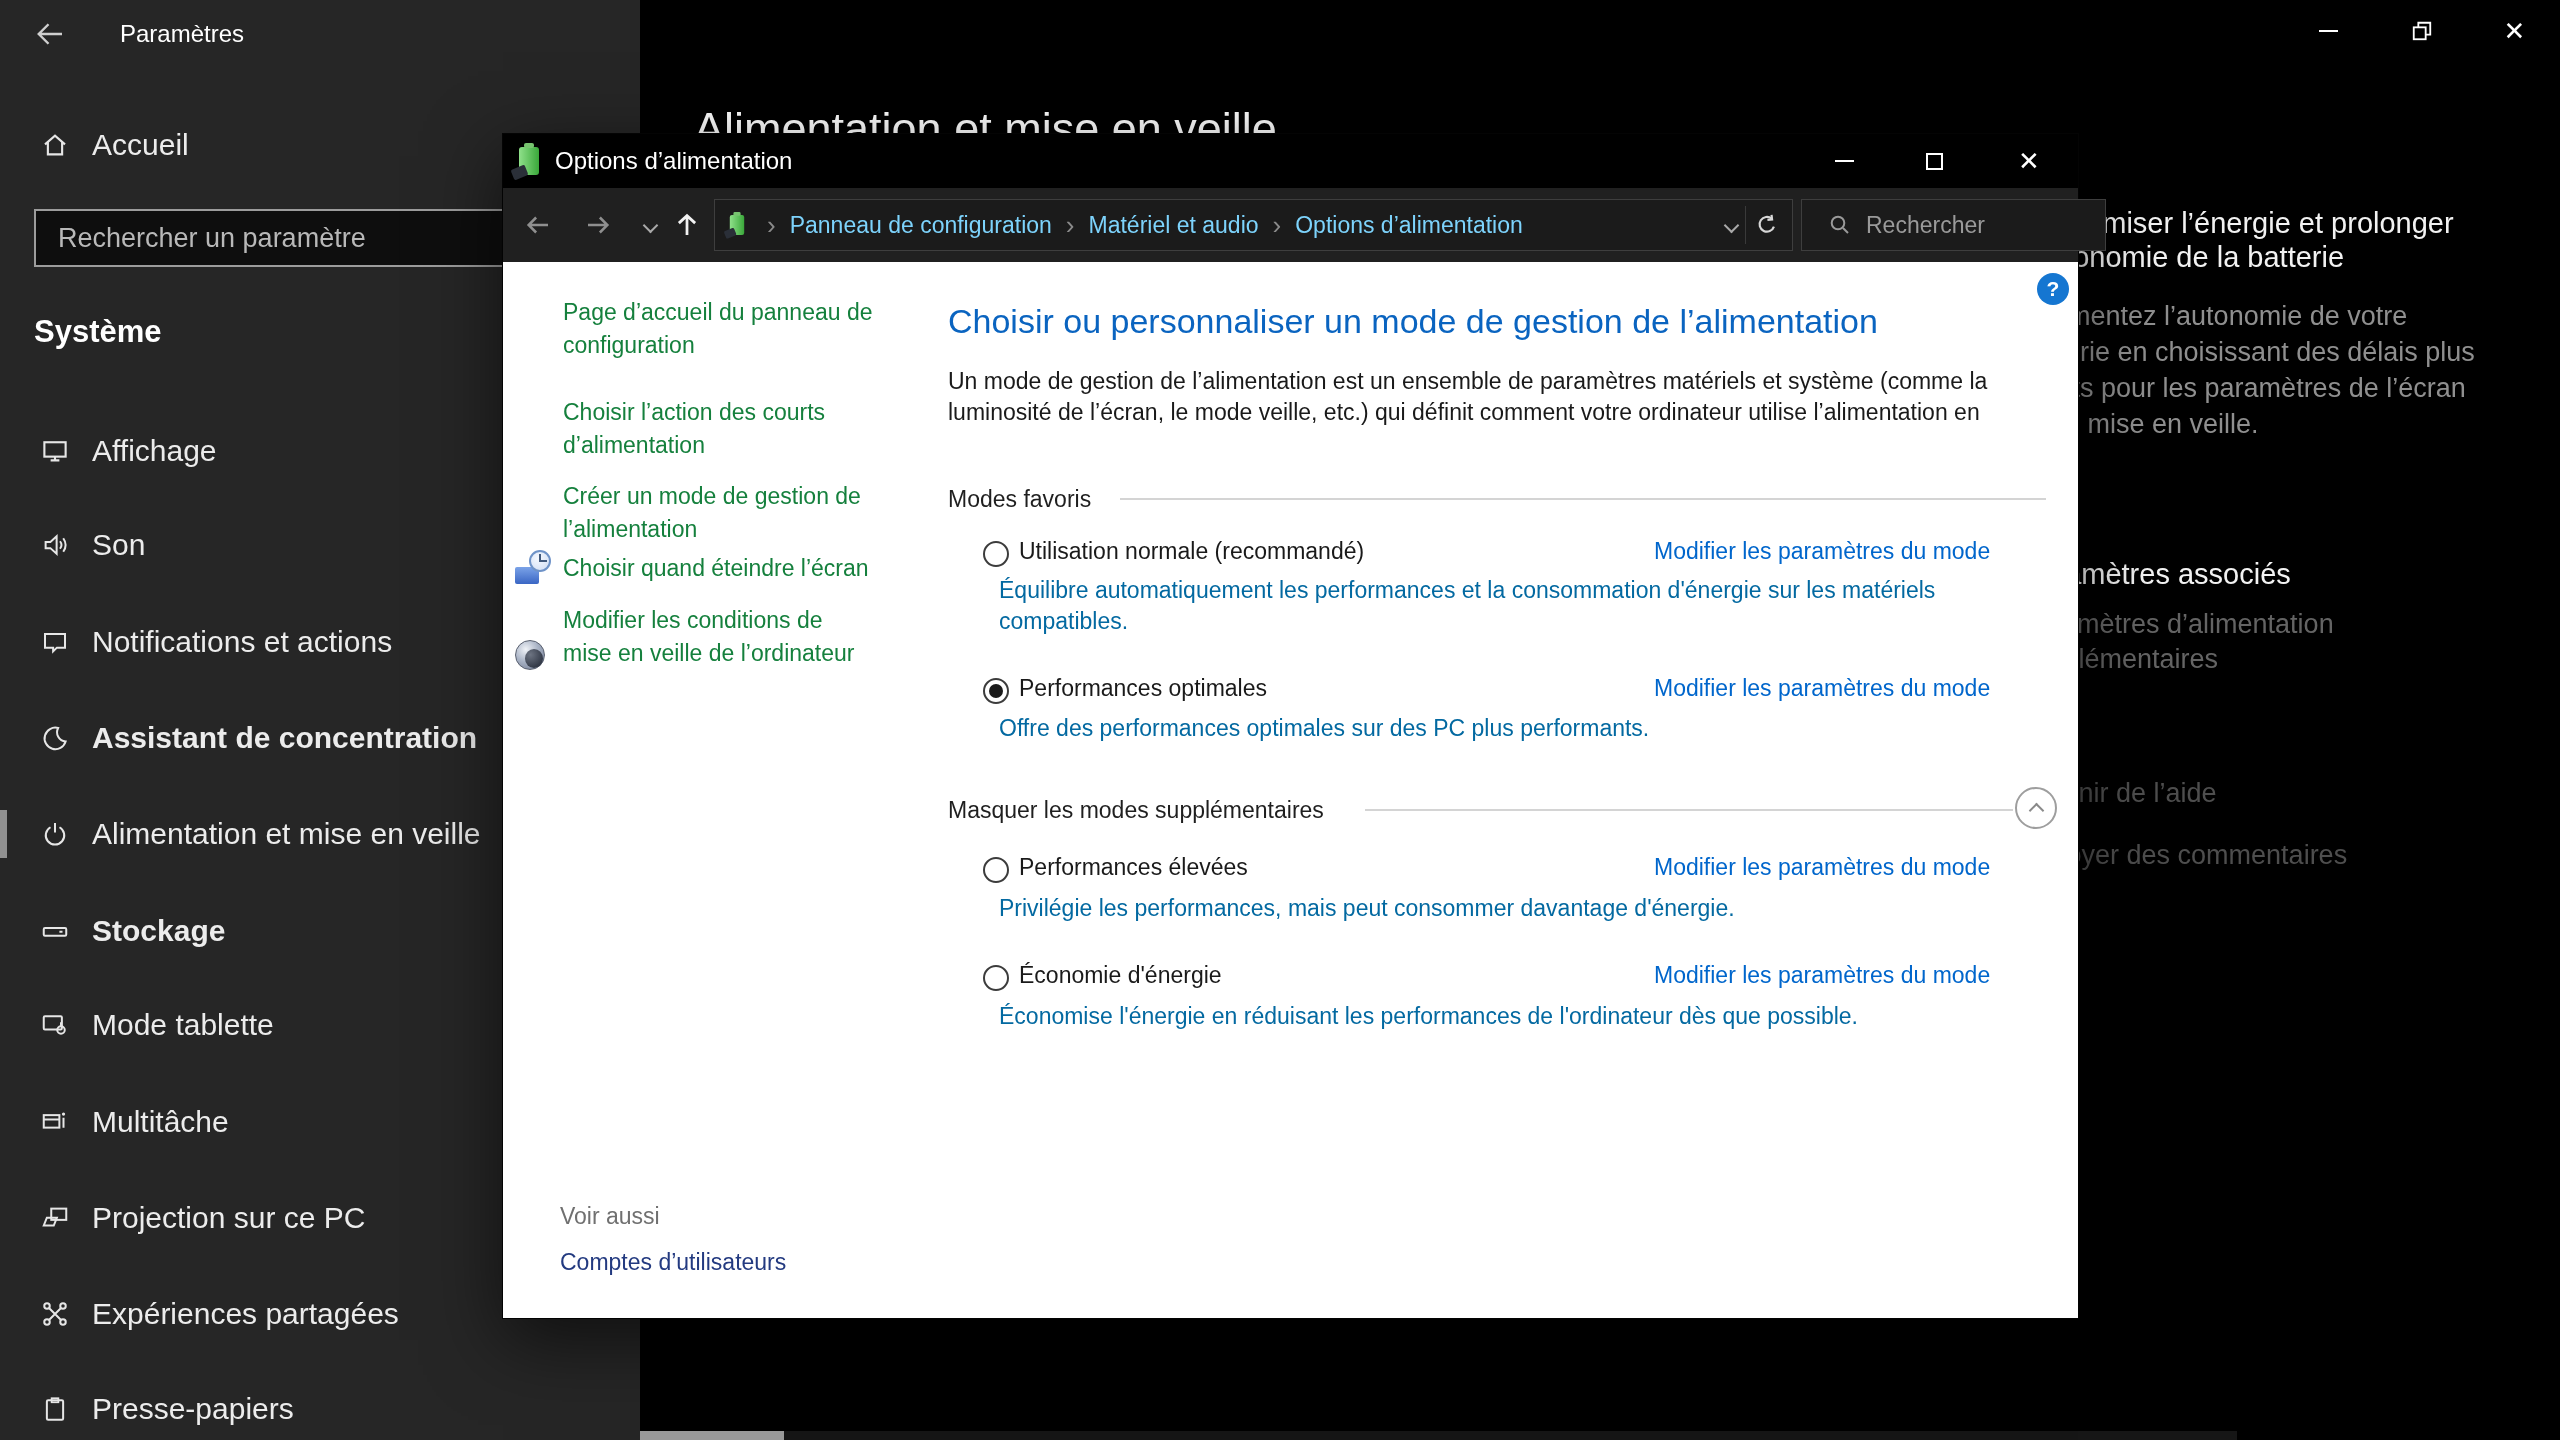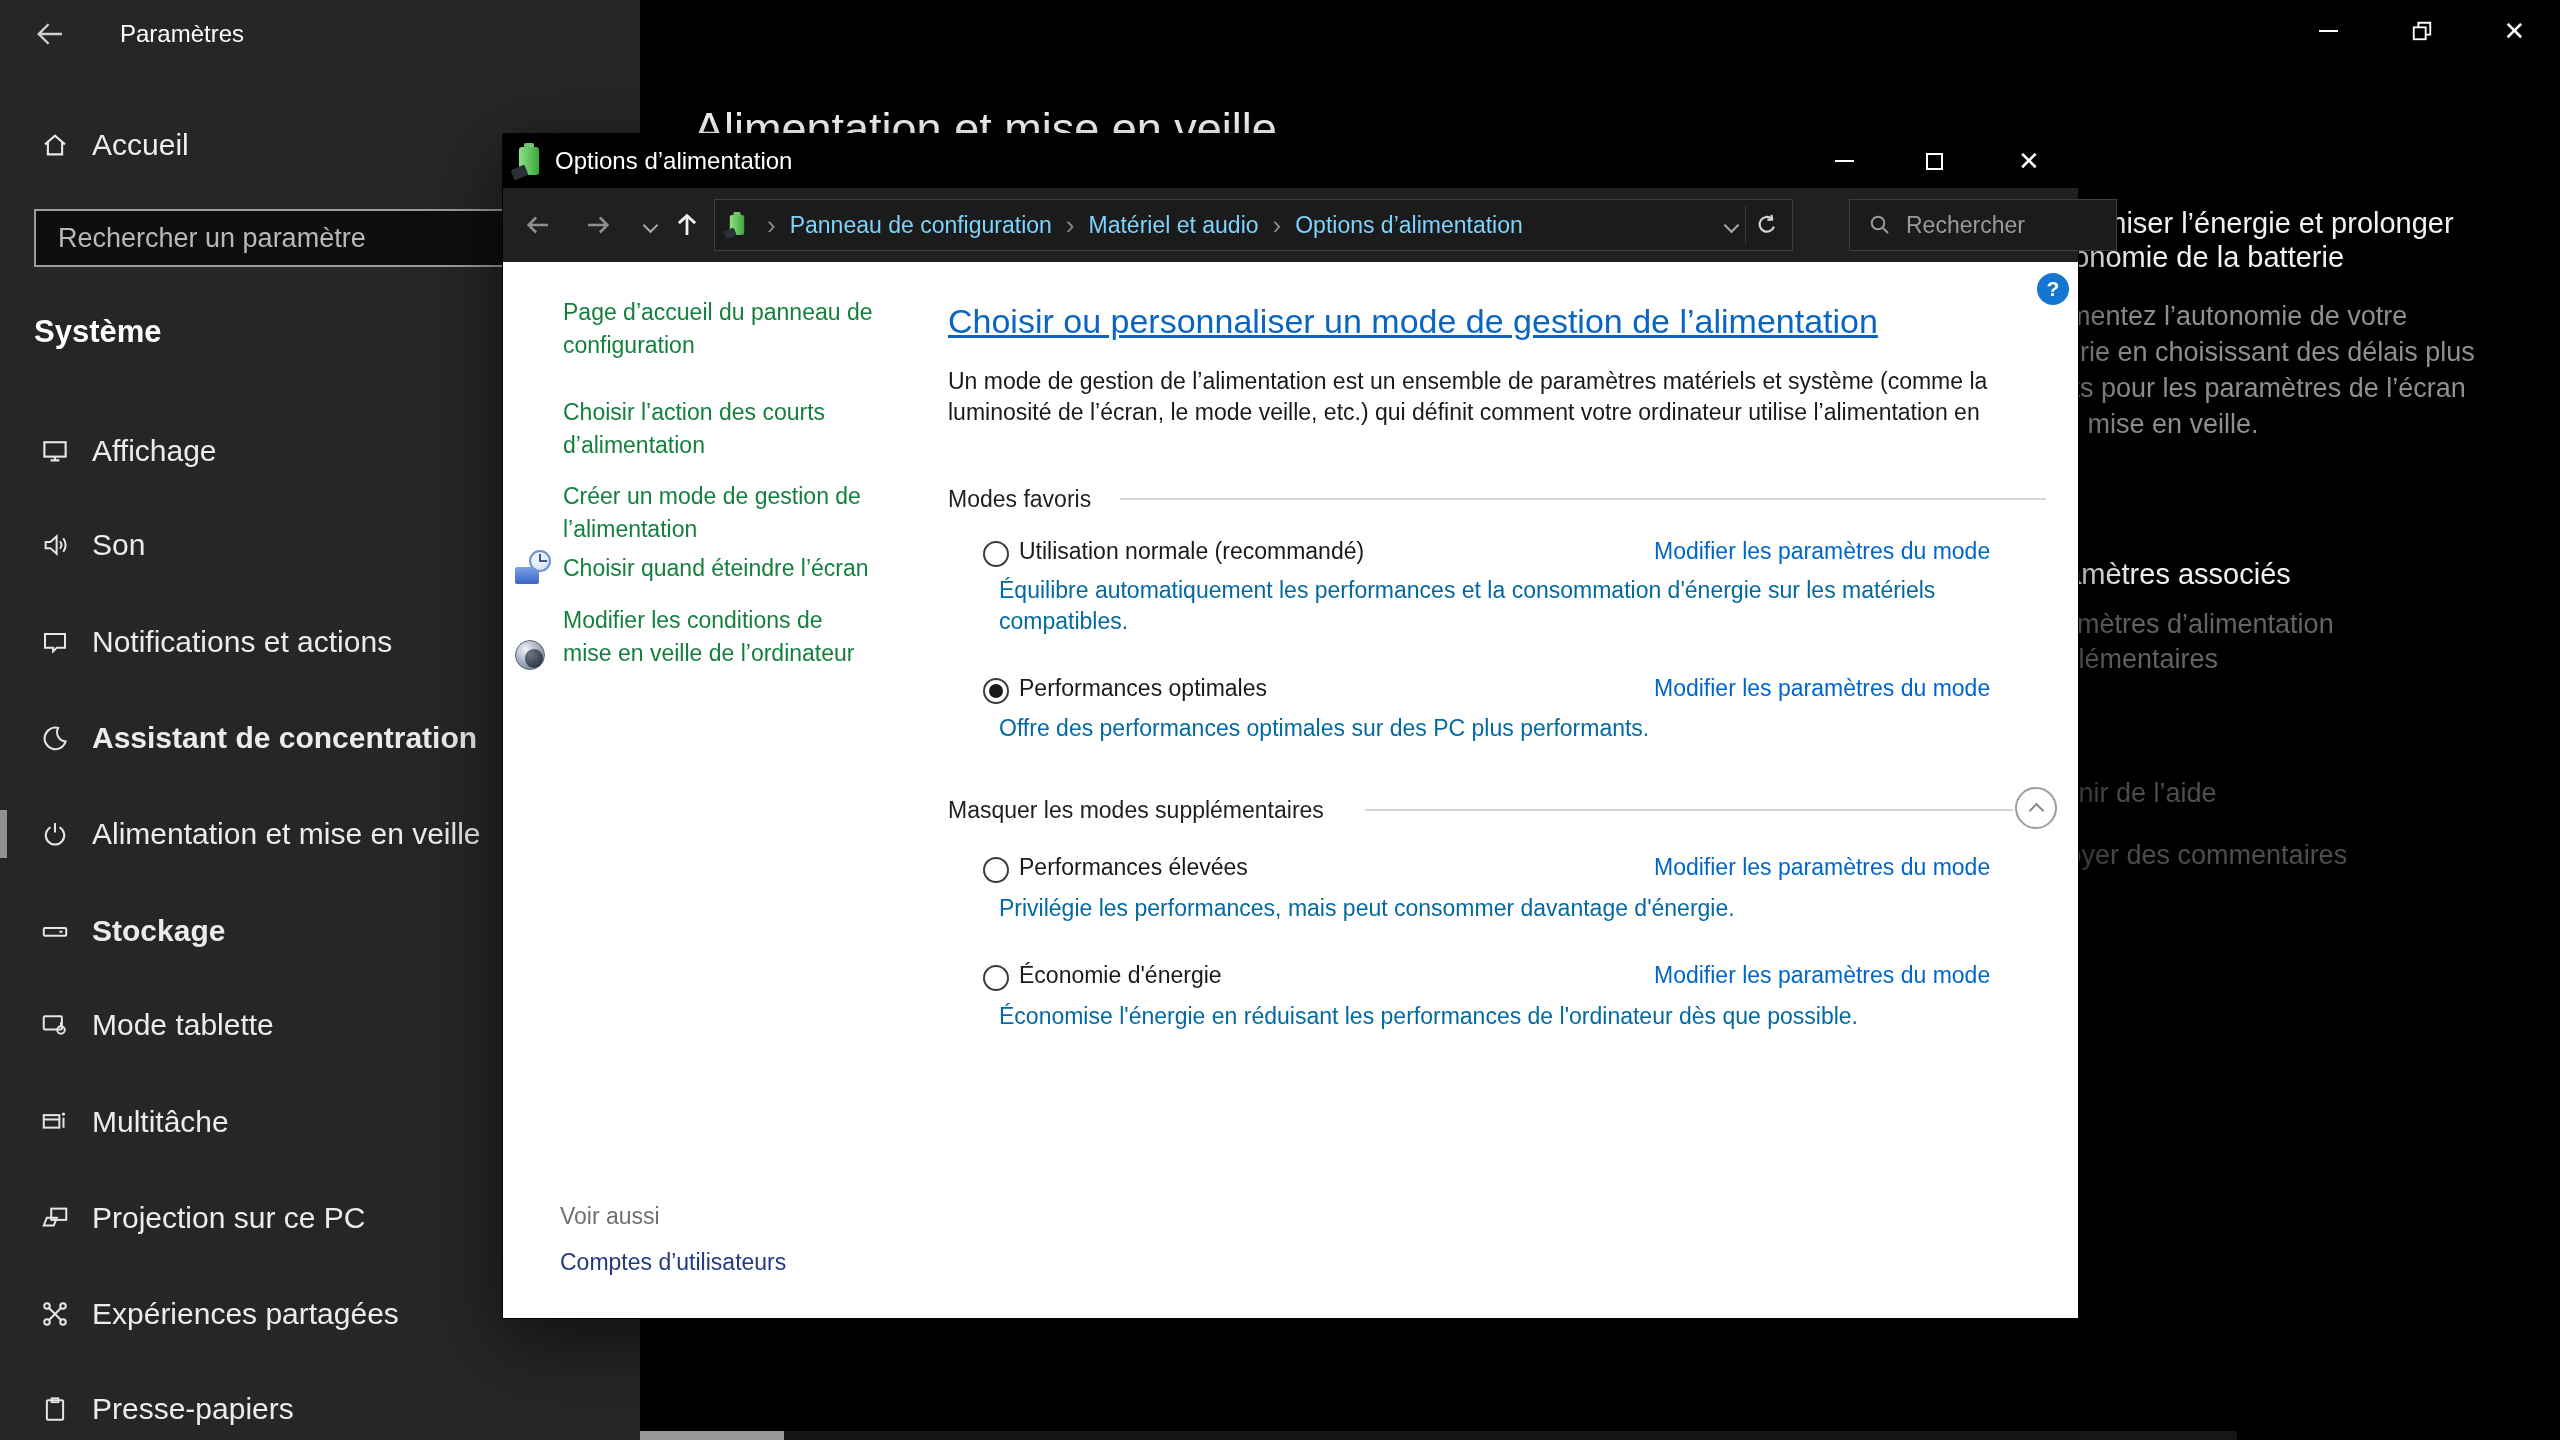--- a/index.html
+++ b/index.html
@@ -43,32 +43,32 @@
   .glyph-max{width:17px;height:17px;border:2px solid #fff;box-sizing:border-box;}
   .glyph-x{font-size:26px;color:#fff;line-height:1;}
   .cp-toolbar{position:absolute;left:0;top:54px;width:1575px;height:74px;background:#202020;}
   .tb-ico{position:absolute;top:19px;width:36px;height:36px;display:flex;align-items:center;justify-content:center;}
   .addrbar{position:absolute;left:211px;top:11px;width:1079px;height:52px;background:#1b1b1b;
            border:1px solid #3e3e3e;box-sizing:border-box;display:flex;align-items:center;}
   .crumb{font-size:23px;color:#7dd3fc;white-space:nowrap;}
   .crumb-sep{font-size:26px;color:#8a8a8a;padding:0 14px;line-height:1;}
   .addr-right{position:absolute;right:0;top:0;height:100%;display:flex;align-items:center;}
   .addr-div{width:1px;height:38px;background:#3a3a3a;margin:0 8px;}
-  .cpsearch{position:absolute;left:1346px;top:11px;width:268px;height:52px;background:#1b1b1b;
-            border:1px solid #3e3e3e;box-sizing:border-box;display:flex;align-items:center;}
+  .cpsearch{position:absolute;left:1298px;top:11px;width:305px;height:52px;background:#1b1b1b;
+            border:1px solid #3e3e3e;box-sizing:border-box;display:flex;align-items:center;padding-left:8px;}
   .cpsearch input{flex:1;background:transparent;border:none;outline:none;font-family:inherit;
             font-size:23px;color:#9a9a9a;}
   .cpsearch input::placeholder{color:#9a9a9a;opacity:1;}
   .chev{display:inline-block;width:9px;height:9px;border-right:2px solid #a9a9a9;border-bottom:2px solid #a9a9a9;}
   .chev.down{transform:rotate(45deg);}
   .chev.up{transform:rotate(-135deg);}
   .cp-content{position:absolute;left:0;top:128px;width:1575px;height:1056px;background:#fff;}
   .task{position:absolute;left:60px;width:340px;font-size:23px;line-height:33px;color:#15803d;}
   .task-ico{position:absolute;left:12px;width:36px;height:34px;}
-  .cp-h1{position:absolute;left:445px;top:168px;font-size:34px;color:#0a64c0;white-space:nowrap;text-decoration:underline;}
+  .cp-h1{position:absolute;left:445px;top:168px;font-size:34px;color:#0a64c0;white-space:nowrap;}
   .cp-intro{position:absolute;left:445px;top:232px;font-size:23px;line-height:31px;color:#1a1a1a;}
   .cp-link{color:#0066cc;text-decoration:underline;}
   .grp-label{position:absolute;font-size:23px;color:#1f1f1f;white-space:nowrap;}
   .grp-line{position:absolute;height:2px;background:#d4d4d4;}
   .radio{position:absolute;width:26px;height:26px;border:2px solid #3c3c3c;border-radius:50%;box-sizing:border-box;background:#fff;}
   .radio.sel:after{content:"";position:absolute;left:4px;top:4px;width:14px;height:14px;border-radius:50%;background:#1a1a1a;}
   .plan-name{position:absolute;left:516px;font-size:23px;color:#1a1a1a;white-space:nowrap;}
   .mod-link{position:absolute;left:1151px;font-size:23px;color:#0066cc;white-space:nowrap;}
   .plan-desc{position:absolute;left:496px;font-size:23px;line-height:31px;color:#0369a1;}
   .collapse-btn{position:absolute;left:1512px;top:653px;width:42px;height:42px;border:2px solid #9e9e9e;

